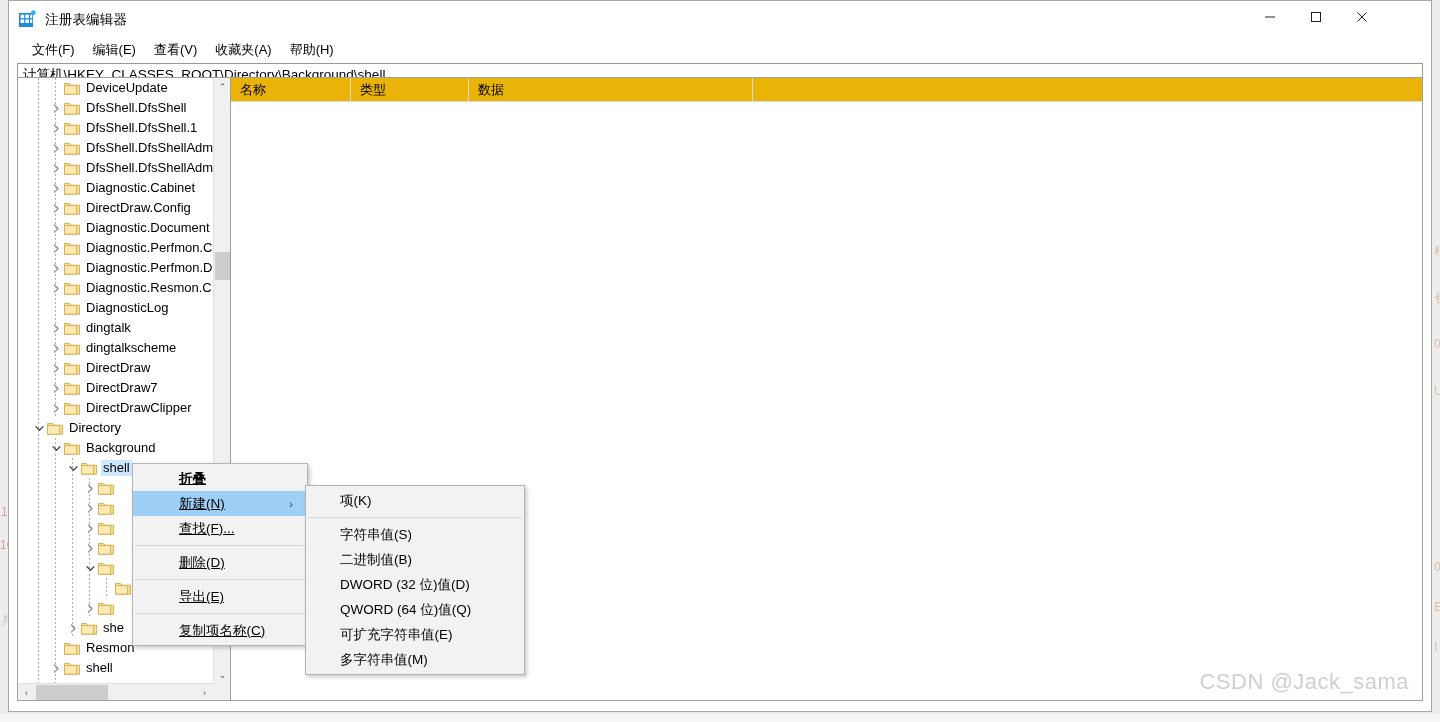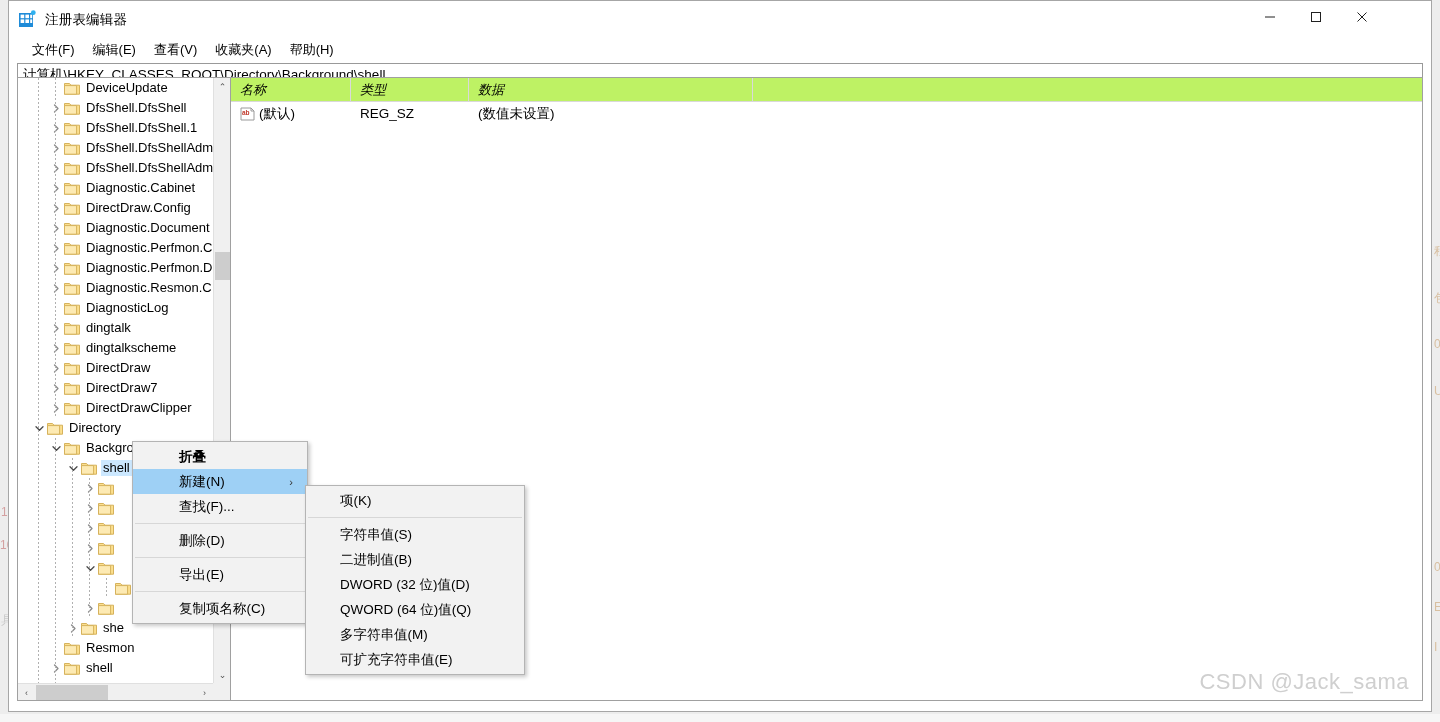--- a/index.html
+++ b/index.html
@@ -92,21 +92,21 @@
   .sbtn{position:absolute;width:17px;height:17px;display:flex;align-items:center;justify-content:center;color:#505050;font-size:9px;}
   .vthumb{position:absolute;left:1px;width:15px;background:#cdcdcd;}
   .hthumb{position:absolute;top:1px;height:15px;background:#cdcdcd;}
   .corner{position:absolute;right:0;bottom:0;width:17px;height:17px;background:#f0f0f0;}
 
   
   #listpane{
     flex:1;border:1px solid #a0a0a0;border-left:none;background:#fff;
     position:relative;box-sizing:border-box;overflow:hidden;
   }
-  #listheader{height:23px;display:flex;border-bottom:1px solid #d9d9d9;background:#bef264;font-style:italic;}
+  #listheader{height:23px;display:flex;border-bottom:1px solid #d9d9d9;background:#eab308;}
   .colhead{
     font-size:13px;padding:3px 0 0 9px;box-sizing:border-box;
     border-right:1px solid #d9d9d9;height:23px;
   }
   #col-name{width:120px;}
   #col-type{width:118px;}
   #col-data{width:284px;}
   .listrow{height:23px;display:flex;align-items:center;}
   .cell{font-size:13.5px;box-sizing:border-box;}
   .cell.name{width:120px;padding-left:9px;display:flex;align-items:center;gap:4px;}
@@ -125,21 +125,21 @@
   .mi{
     height:25px;display:flex;align-items:center;
     padding:0 14px 0 46px;font-size:13.5px;white-space:nowrap;cursor:default;
     position:relative;
   }
   .mi.bold{font-weight:bold;}
   .mi.hl{background:#9ed0f5;}
   .mi .arrow{position:absolute;right:14px;color:#333;font-size:11px;}
   .msep{height:1px;background:#d7d7d7;margin:4px 2px;}
 
-  #ctx-main{left:123px;top:440px;width:174px;}
+  #ctx-main{left:123px;top:462px;width:174px;text-decoration:underline;}
   #ctx-sub{left:296px;top:484px;width:218px;}
   #ctx-sub .mi{padding-left:34px;}
 
   
   #watermark{
     position:absolute;right:22px;bottom:16px;
     font-size:22px;color:#cfcfcf;letter-spacing:.5px;
     pointer-events:none;z-index:60;
   }
 </style>
@@ -690,34 +690,20 @@
       </div>
       <div class="corner"></div>
     </div>
 
     <div id="listpane">
       <div id="listheader">
         <div class="colhead" id="col-name">名称</div>
         <div class="colhead" id="col-type">类型</div>
         <div class="colhead" id="col-data">数据</div>
       </div>
-      <div class="listrow">
-        <div class="cell name">
-          <span class="abicon">
-            <svg width="15" height="14" viewBox="0 0 15 14">
-              <path d="M1 1 H11 L14 4 V13 H1 Z" fill="#ffffff" stroke="#9a9a9a" stroke-width="1"></path>
-              <path d="M11 1 L11 4 L14 4" fill="none" stroke="#9a9a9a" stroke-width="1"></path>
-              <text x="2" y="7.5" font-family="'Liberation Sans',sans-serif" font-size="6.5" font-weight="bold" fill="#c0392b">ab</text>
-            </svg>
-          </span>
-          <span>(默认)</span>
-        </div>
-        <div class="cell type">REG_SZ</div>
-        <div class="cell data">(数值未设置)</div>
-      </div>
     </div>
   </div>
 
   <div class="ctxmenu" id="ctx-main">
       <div class="mi bold">
         <span>折叠</span>
       </div>
       <div class="mi hl">
         <span>新建(N)</span>
         <span class="arrow">›</span>
@@ -749,21 +735,21 @@
       <div class="mi">
         <span>二进制值(B)</span>
       </div>
       <div class="mi">
         <span>DWORD (32 位)值(D)</span>
       </div>
       <div class="mi">
         <span>QWORD (64 位)值(Q)</span>
       </div>
       <div class="mi">
+        <span>可扩充字符串值(E)</span>
+      </div>
+      <div class="mi">
         <span>多字符串值(M)</span>
-      </div>
-      <div class="mi">
-        <span>可扩充字符串值(E)</span>
       </div>
     </div>
 
   <div id="watermark">CSDN @Jack_sama</div>
 </div>
 
 </body></html>

